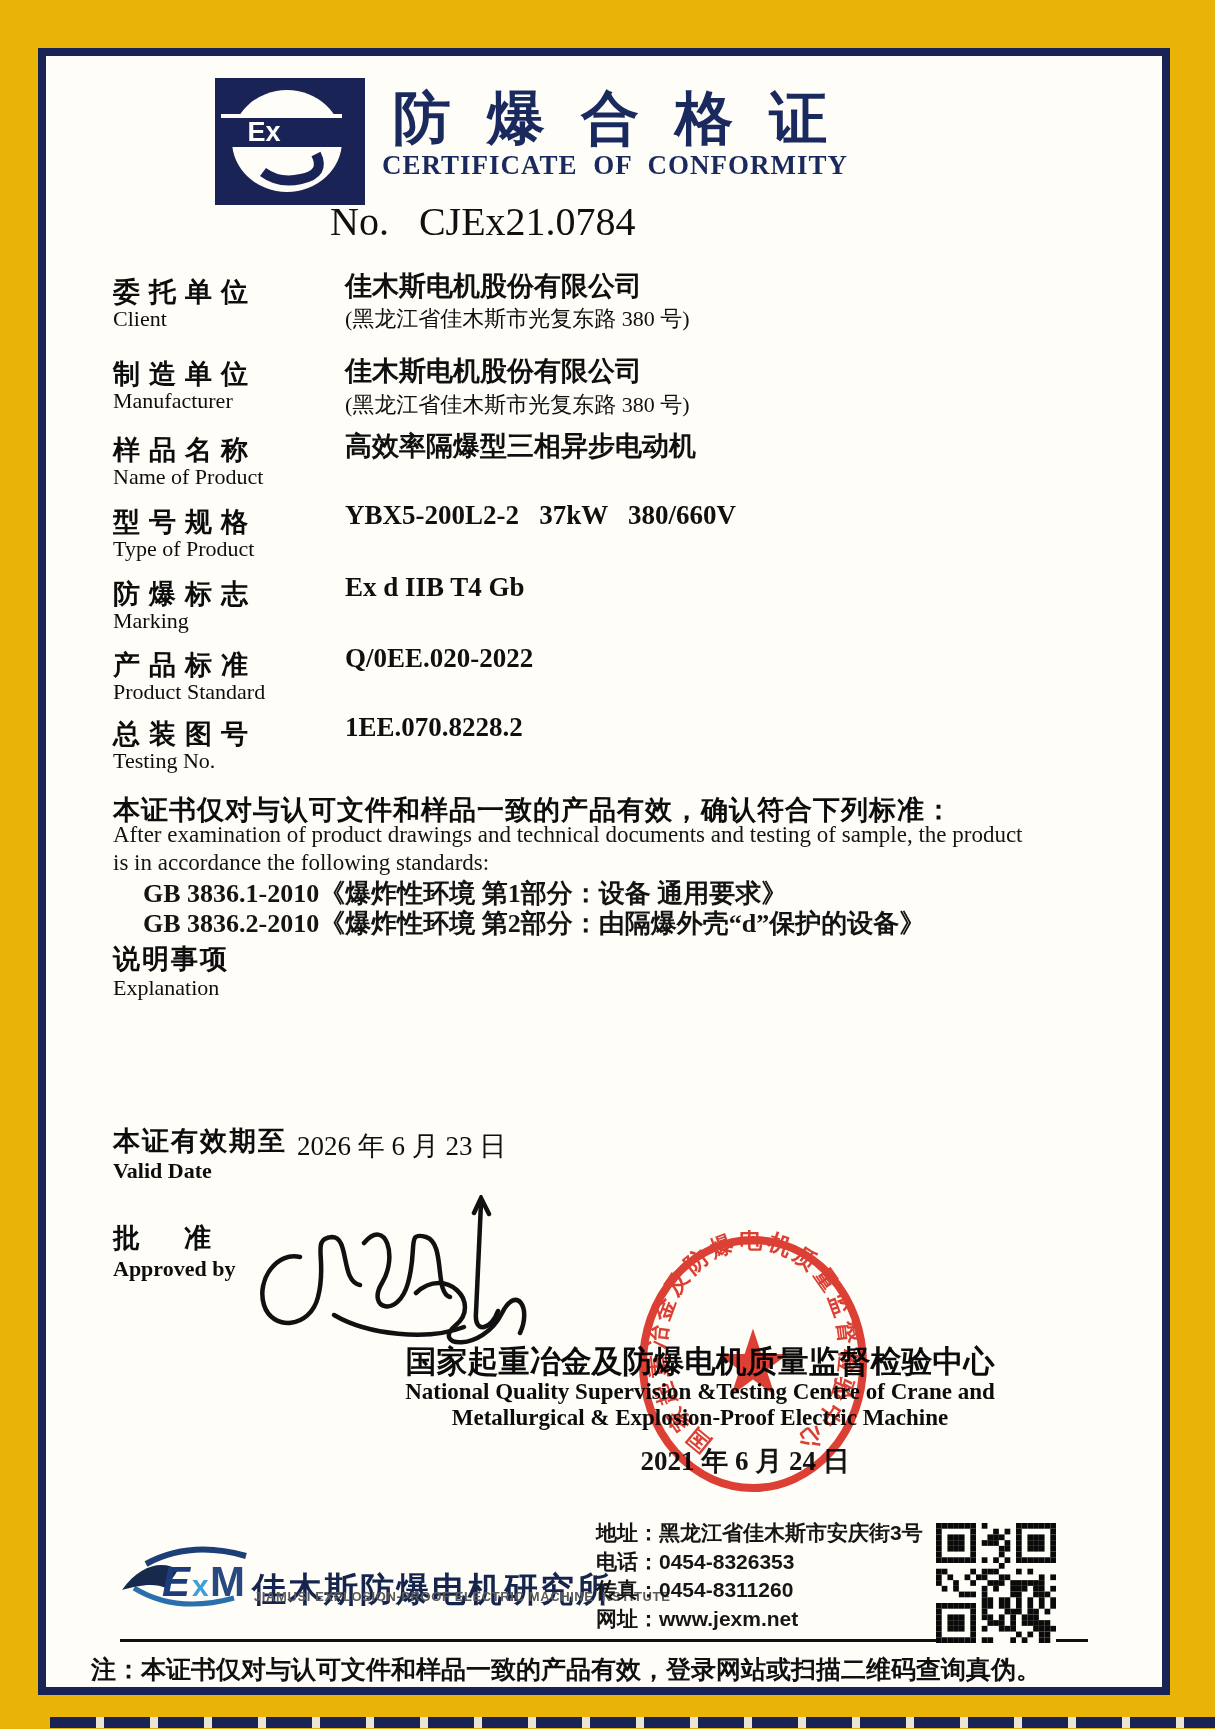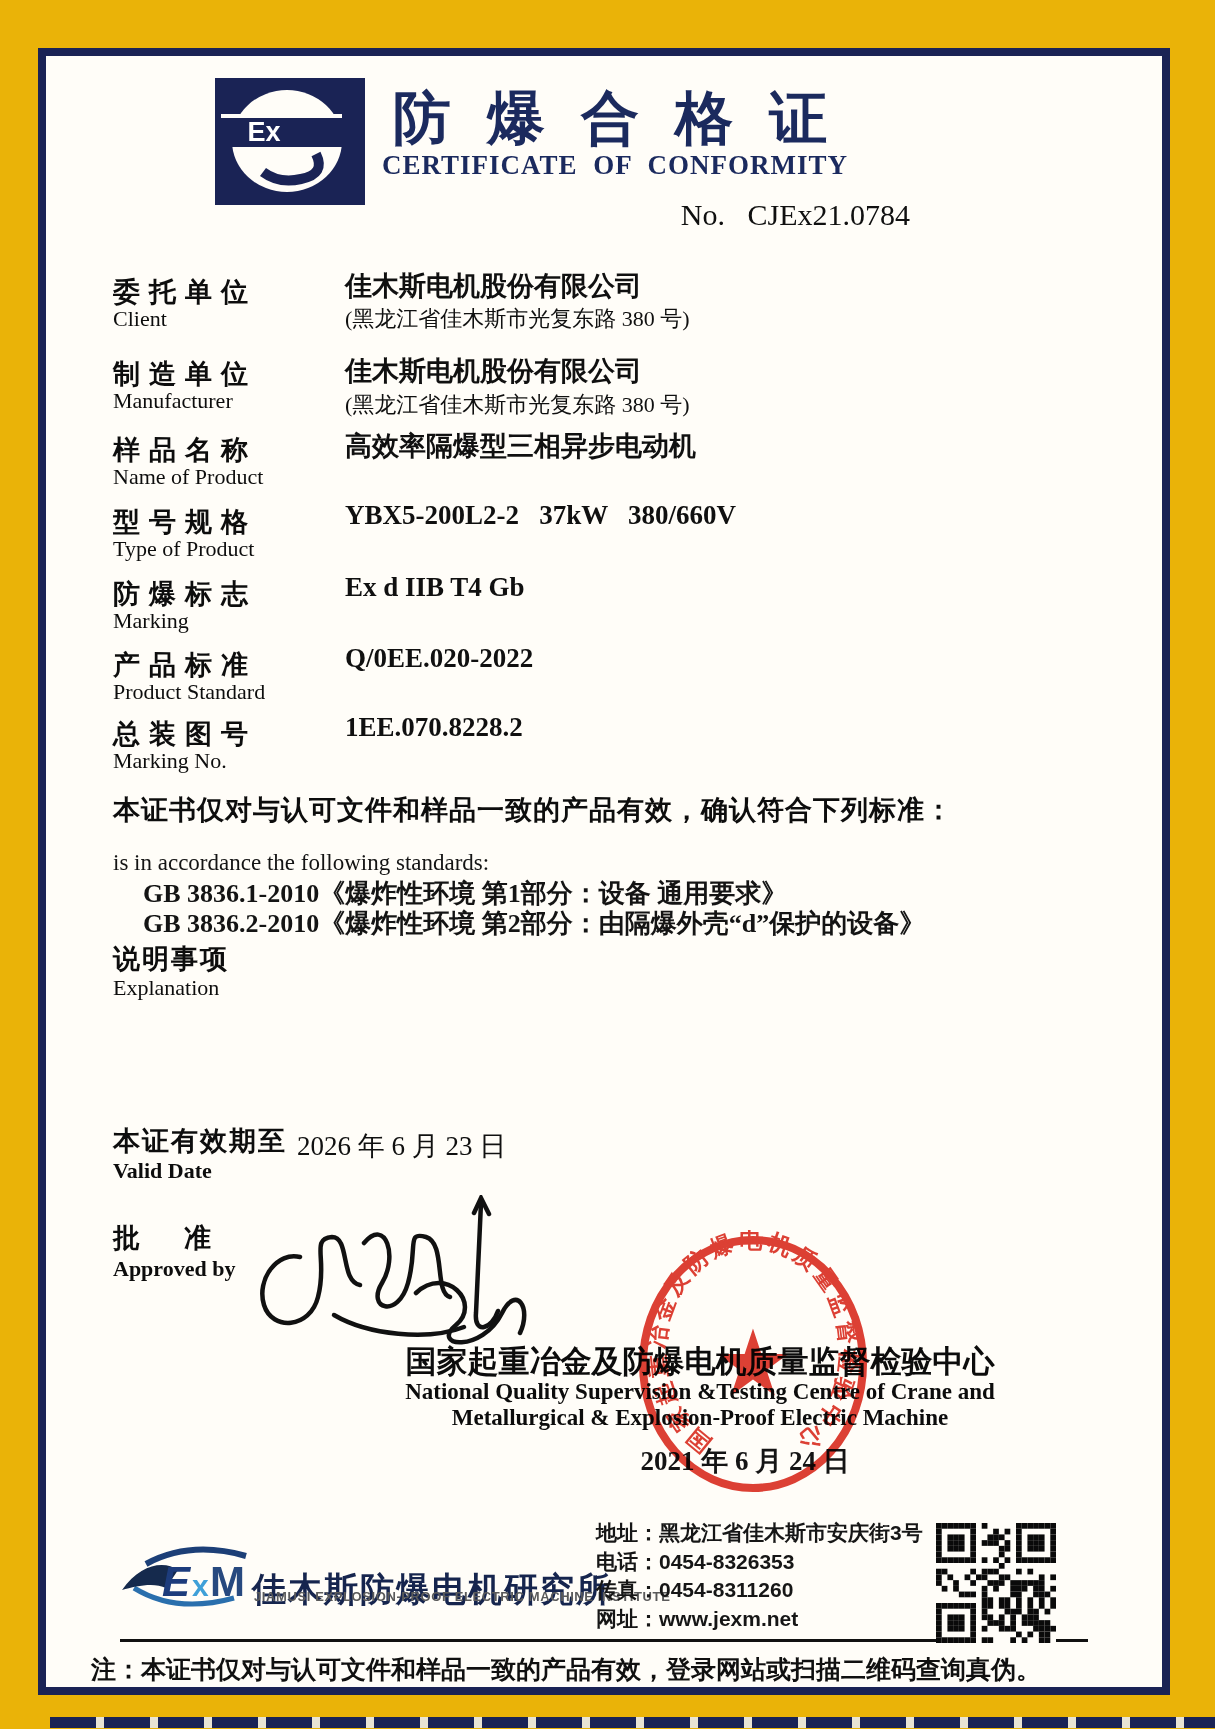--- a/index.html
+++ b/index.html
@@ -1,21 +1,21 @@
 <!DOCTYPE html>
 <html><head>
 <meta charset="utf-8">
 <style>
   html,body{margin:0;padding:0;}
   .page{position:relative;width:1215px;height:1729px;background:#eab308;font-family:"Liberation Sans","DejaVu Sans",sans-serif;overflow:hidden;color:#141414;}
   .frame{position:absolute;left:38px;top:48px;width:1132px;height:1647px;border:8px solid #1a2355;background:#fffdf8;box-sizing:border-box;}
   .abs{position:absolute;}
   .title{left:330px;top:80px;width:570px;text-align:center;font-size:58px;font-weight:900;color:#1b2a5e;letter-spacing:10px;white-space:nowrap;}
   .subtitle{left:330px;top:150px;width:570px;text-align:center;font-size:27px;font-weight:bold;color:#1b2a5e;letter-spacing:1px;word-spacing:8px;font-family:"Liberation Serif","DejaVu Serif",serif;}
-  .no-line{left:330px;top:198px;width:580px;text-align:right;font-size:30px;font-family:"Liberation Serif","DejaVu Serif",serif;color:#101010;}
+  .no-line{left:330px;top:198px;width:580px;text-align:left;font-size:40px;font-family:"Liberation Serif","DejaVu Serif",serif;color:#101010;}
   .f-label{position:absolute;left:113px;font-size:27px;font-weight:bold;letter-spacing:9px;color:#0d0d0d;white-space:nowrap;}
   .f-sub{position:absolute;left:113px;font-size:22px;font-family:"Liberation Serif","DejaVu Serif",serif;color:#0d0d0d;white-space:nowrap;}
   .f-value{position:absolute;left:345px;font-size:27px;font-family:"Liberation Serif","DejaVu Serif",serif;font-weight:bold;white-space:pre-wrap;color:#101010;}
   .f-extra{position:absolute;left:345px;font-size:22px;font-family:"Liberation Serif","DejaVu Serif",serif;color:#101010;white-space:nowrap;}
   .stm-cn{left:113px;top:792px;font-size:27px;font-weight:bold;color:#0d0d0d;letter-spacing:1px;white-space:nowrap;}
   .stm-en{left:113px;font-size:23px;font-family:"Liberation Serif","DejaVu Serif",serif;white-space:nowrap;}
   .stm-gb{left:143px;font-size:26px;font-family:"Liberation Serif","DejaVu Serif",serif;font-weight:bold;white-space:nowrap;}
   .exp-text{left:253px;top:944px;width:866px;font-size:27px;line-height:34.5px;font-family:"Liberation Serif","DejaVu Serif",serif;font-weight:bold;color:#101010;}
   .sig-svg,.seal-svg{pointer-events:none;}
   .seal-svg{mix-blend-mode:multiply;opacity:.92;}
@@ -71,24 +71,25 @@
 
   <div class="f-label" style="top:576px">防爆标志</div>
   <div class="f-sub" style="top:608px">Marking</div>
   <div class="f-value" style="top:572px">Ex d IIB T4 Gb</div>
 
   <div class="f-label" style="top:647px">产品标准</div>
   <div class="f-sub" style="top:679px">Product Standard</div>
   <div class="f-value" style="top:643px">Q/0EE.020-2022</div>
 
   <div class="f-label" style="top:716px">总装图号</div>
-  <div class="f-sub" style="top:748px">Marking No.</div>
+  <div class="f-sub" style="top:748px">Testing No.</div>
   <div class="f-value" style="top:712px">1EE.070.8228.2</div>
 
   <div class="abs stm-cn">本证书仅对与认可文件和样品一致的产品有效，确认符合下列标准：</div>
+  <div class="abs stm-en" style="top:822px">After examination of product drawings and technical documents and testing of sample, the product</div>
   <div class="abs stm-en" style="top:850px">is in accordance the following standards:</div>
   <div class="abs stm-gb" style="top:876px">GB 3836.1-2010《爆炸性环境 第1部分：设备 通用要求》</div>
   <div class="abs stm-gb" style="top:906px">GB 3836.2-2010《爆炸性环境 第2部分：由隔爆外壳“d”保护的设备》</div>
 
   <div class="f-label" style="top:941px;letter-spacing:2px">说明事项</div>
   <div class="f-sub" style="top:975px">Explanation</div>
 
   <div class="f-label" style="top:1123px;letter-spacing:2px">本证有效期至</div>
   <div class="f-sub" style="top:1158px;font-weight:bold">Valid Date</div>
   <div class="f-value" style="left:297px;top:1128px;font-weight:normal">2026 年 6 月 23 日</div>

